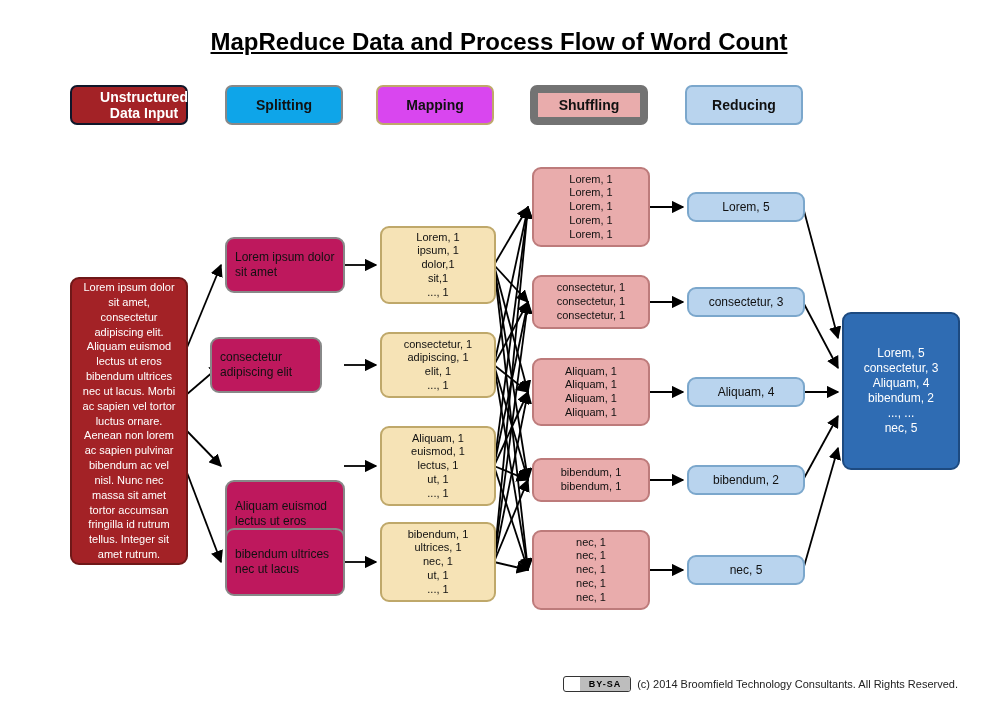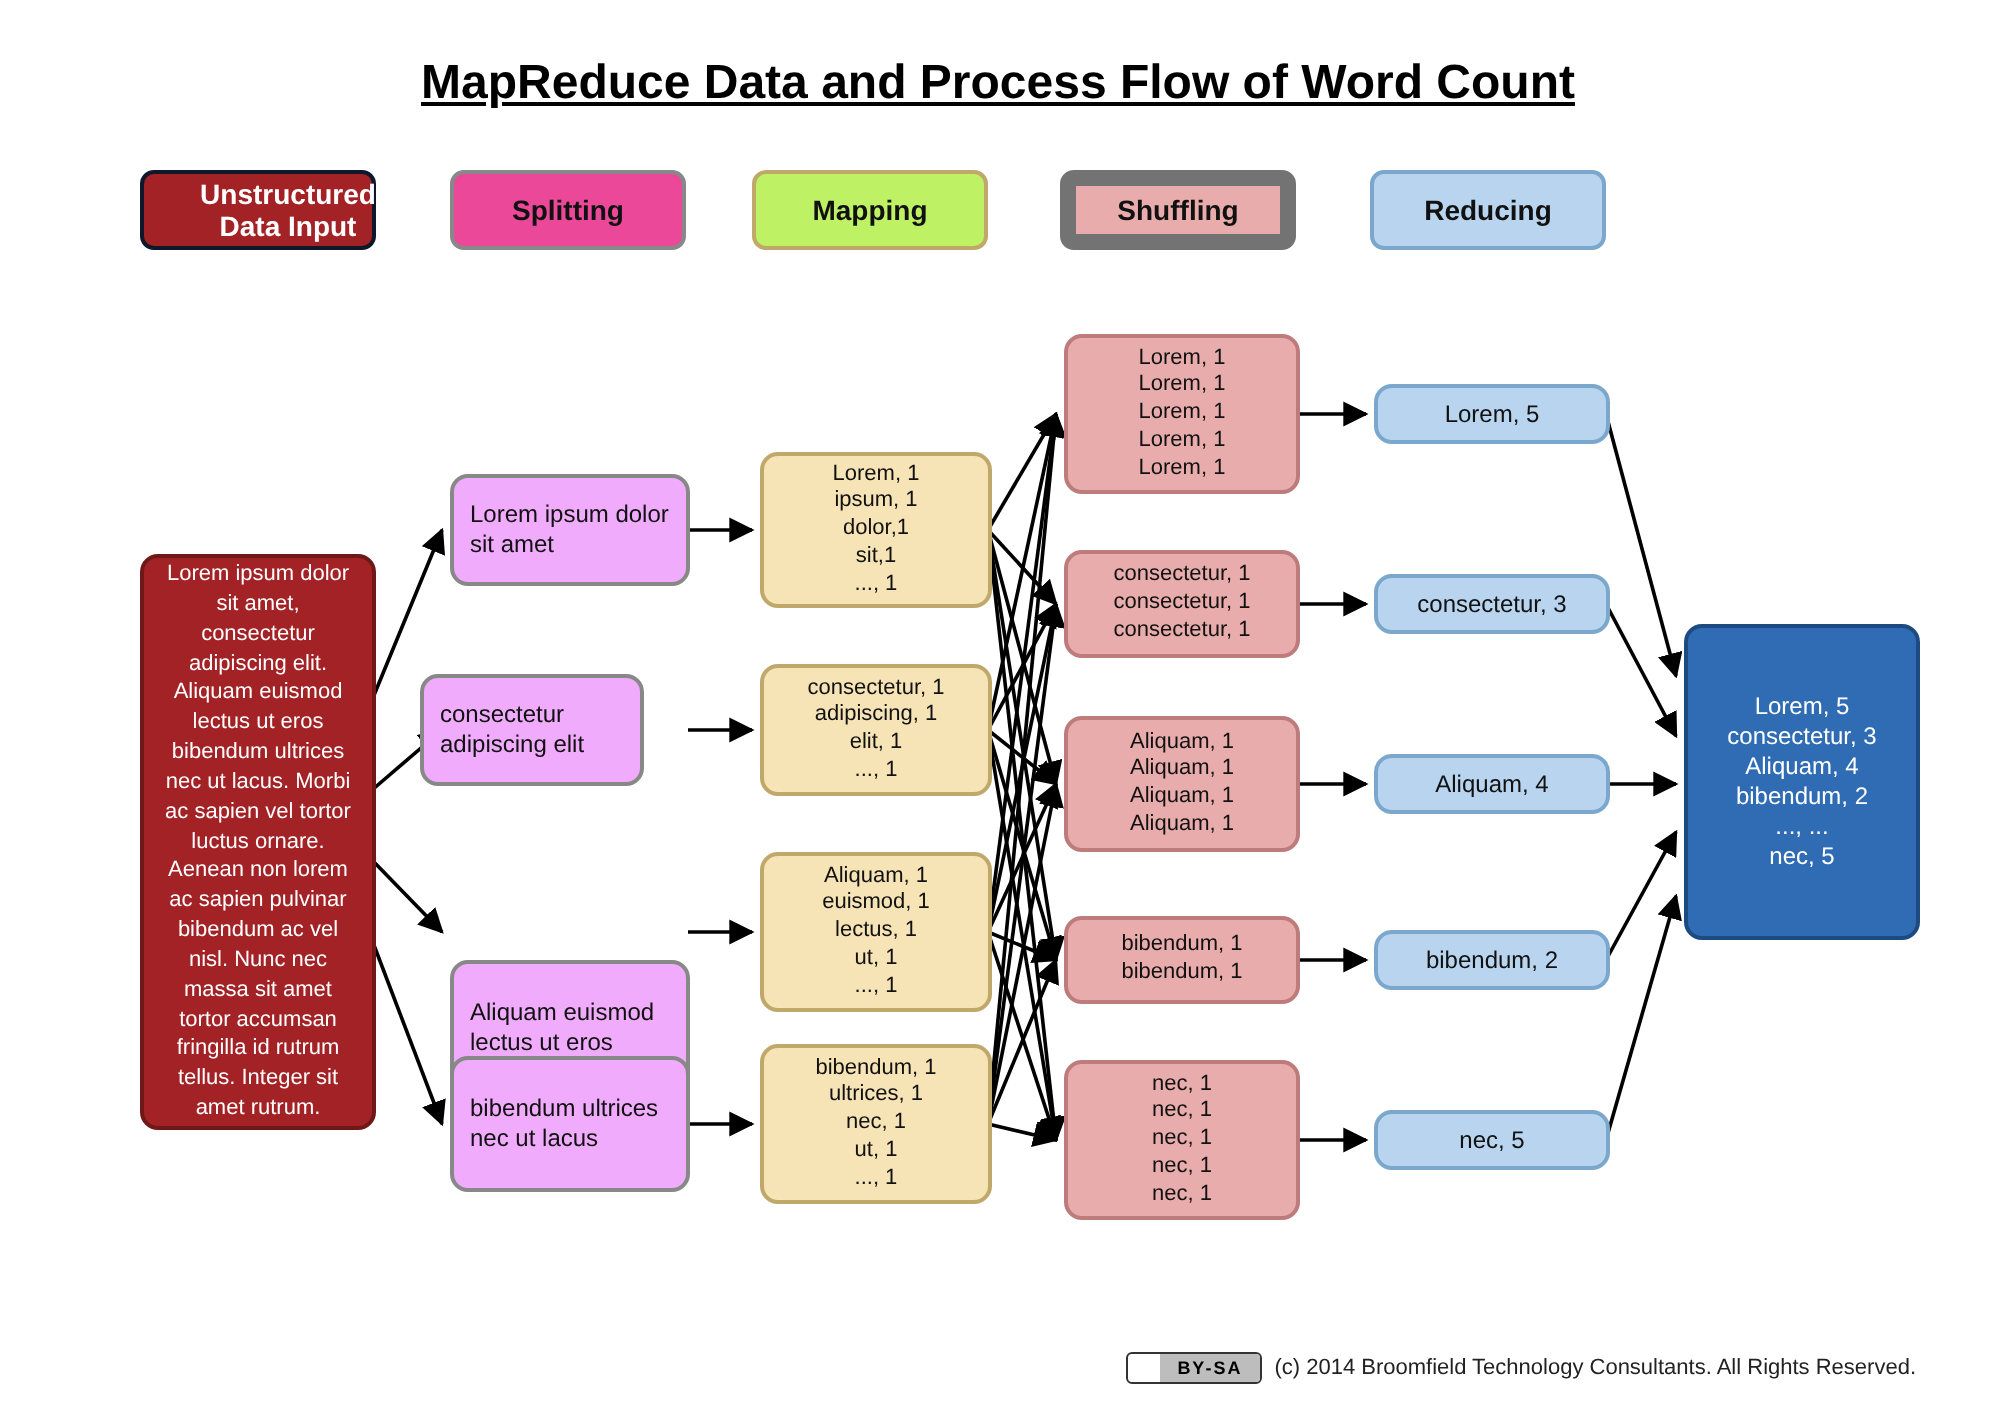--- a/index.html
+++ b/index.html
@@ -37,40 +37,40 @@
     align-items: center;
     justify-content: center;
     text-align: center;
     font-weight: 700;
     font-size: 14px;
     box-sizing: border-box;
     padding: 2px 6px;
     line-height: 1.15;
   }
   .h-input  { left: 70px;  background:#a32226; color:#ffffff; border:2px solid #0f172a;padding-left:36px; }
-  .h-split  { left: 225px; background:#ec4899; color:#111; border:2px solid #888; }
-  .h-map    { left: 376px; background:#bef264; color:#111; border:2px solid #bfa86a; }
+  .h-split  { left: 225px; background:#0ea5e9; color:#111; border:2px solid #888; }
+  .h-map    { left: 376px; background:#d946ef; color:#111; border:2px solid #bfa86a; }
   .h-shuff  { left: 530px; background:#e9acac; color:#111; border:8px solid #737373; }
   .h-red    { left: 685px; background:#b9d4ee; color:#111; border:2px solid #7ba7cc; }
   .h-res    { left: 840px; background:#2f6cb3; color:#fff; border:2px solid #1d4a80; }
   .box {
     position: absolute;
     border-radius: 9px;
     box-sizing: border-box;
     padding: 6px 8px;
     font-size: 12px;
     line-height: 1.25;
     display: flex;
     flex-direction: column;
     justify-content: center;
     text-align: left;
   }
   .box.center { text-align: center; align-items:center; }
   .c-input { background:#a32226; color:#fff; border:2px solid #6f1818; text-align:center; font-size:11px; line-height:1.35; }
-  .c-split { background:#f0abfc; color:#111; border:2px solid #888; }
+  .c-split { background:#be185d; color:#111; border:2px solid #888; }
   .c-map   { background:#f6e3b6; color:#111; border:2px solid #bfa86a; text-align:center; font-size:11px; }
   .c-shuff { background:#e9acac; color:#111; border:2px solid #bd7b7b; text-align:center; font-size:11px; }
   .c-red   { background:#b9d4ee; color:#111; border:2px solid #7ba7cc; text-align:center; }
   .c-res   { background:#2f6cb3; color:#fff; border:2px solid #1d4a80; text-align:center; font-size:12px; }
   svg.edges {
     position: absolute;
     left: 0; top: 0;
     width: 998px; height: 706px;
     pointer-events: none;
   }

